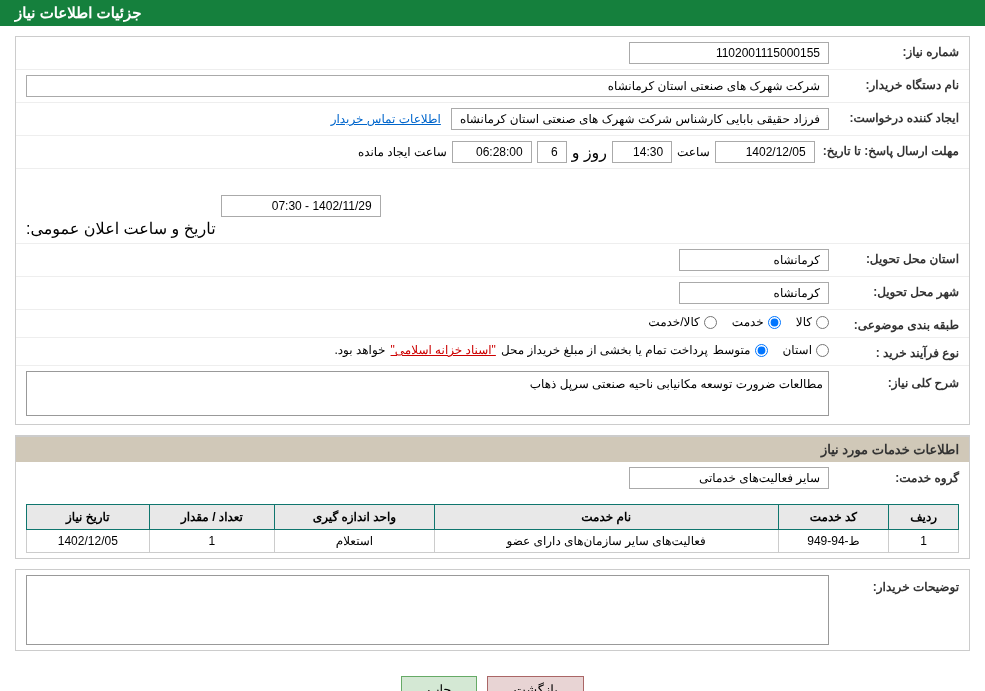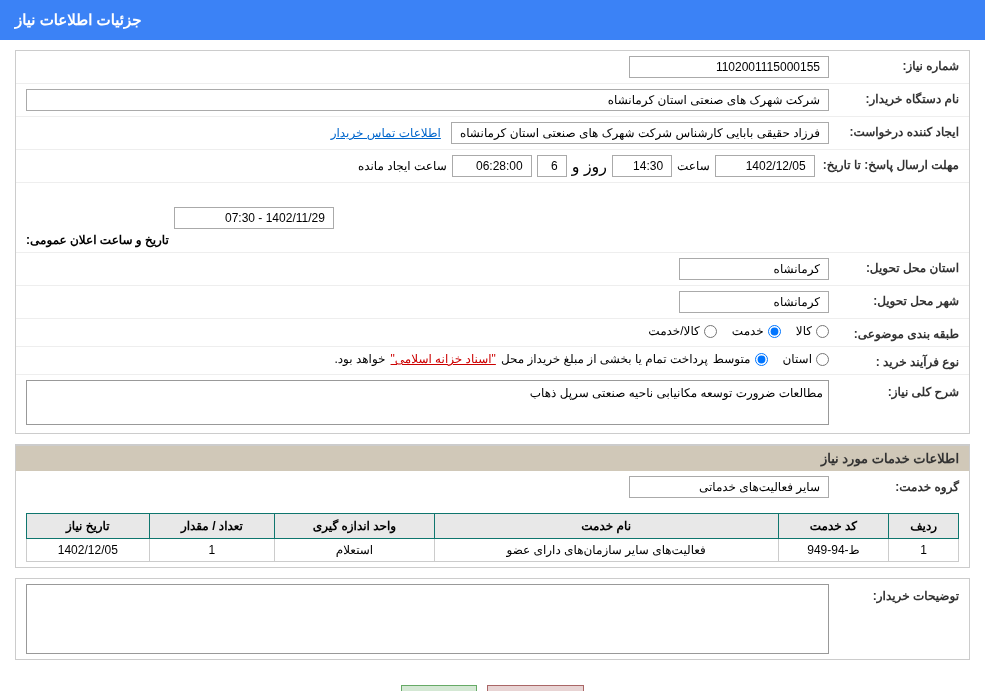--- a/index.html
+++ b/index.html
@@ -9,24 +9,24 @@
       background: #f0f0f0;
       direction: rtl;
     }
     .page-wrapper {
       max-width: 985px;
       margin: 0 auto;
       background: #fff;
       min-height: 691px;
     }
     .header-bar {
-      background: #3b82f6;
+      background: #15803d;
       color: #fff;
       text-align: left;
-      padding: 11px 15px;
+      padding: 4px 15px;
       font-size: 15px;
       font-weight: bold;
     }
     .content-area {
       padding: 10px 15px;
     }
     .info-section {
       border: 1px solid #ccc;
       margin-bottom: 10px;
       background: #fff;
@@ -214,21 +214,21 @@
           <span style="font-size:16px;">روز و</span>
           <span class="inline-box" style="min-width:30px;">6</span>
           <span class="inline-box" style="min-width:80px;">06:28:00</span>
           <span style="font-size:12px;">ساعت ایجاد مانده</span>
         </div>
       </div>
 
       <div class="section-row" style="flex-direction:row-reverse; justify-content:flex-end;">
         <div style="display:flex; align-items:center; gap:5px; margin-right:auto;">
           <span class="inline-box" style="min-width:160px;">1402/11/29 - 07:30</span>
-          <span style="font-size:12px; font-weight:bold;margin-top:45px;">تاریخ و ساعت اعلان عمومی:</span>
+          <span style="font-size:16px; font-weight:normal;margin-top:45px;">تاریخ و ساعت اعلان عمومی:</span>
         </div>
       </div>
 
       <div class="section-row">
         <div class="row-label">استان محل تحویل:</div>
         <div class="row-content">
           <span class="inline-box" style="min-width:150px;">کرمانشاه</span>
         </div>
       </div>
 

